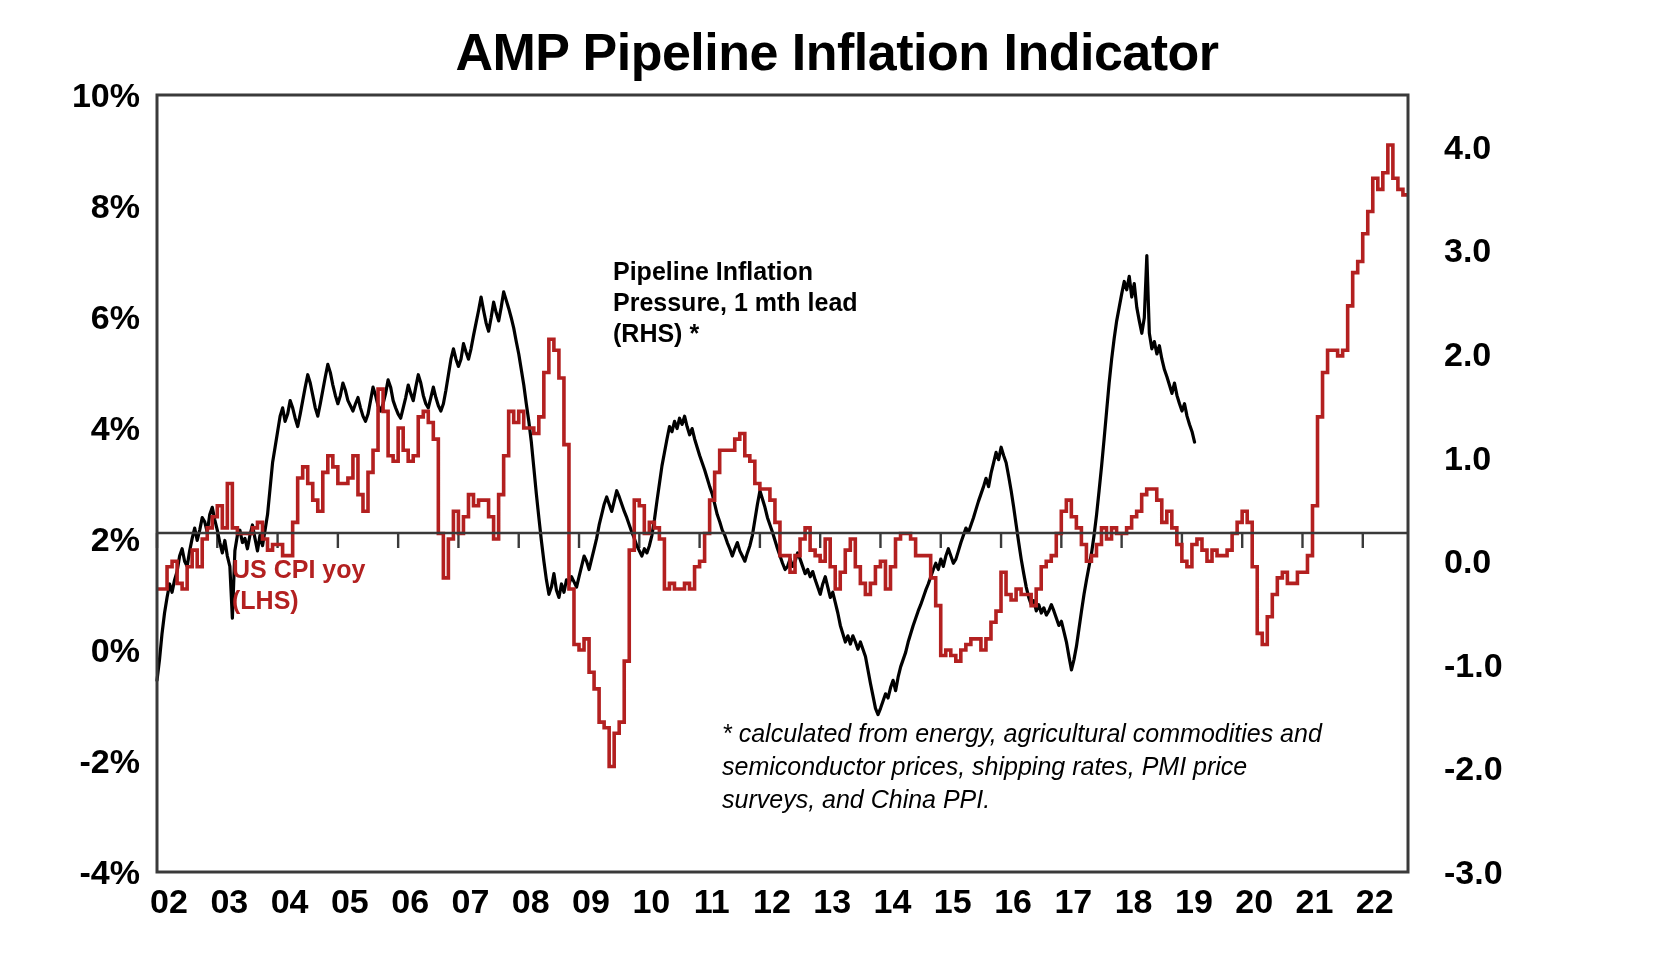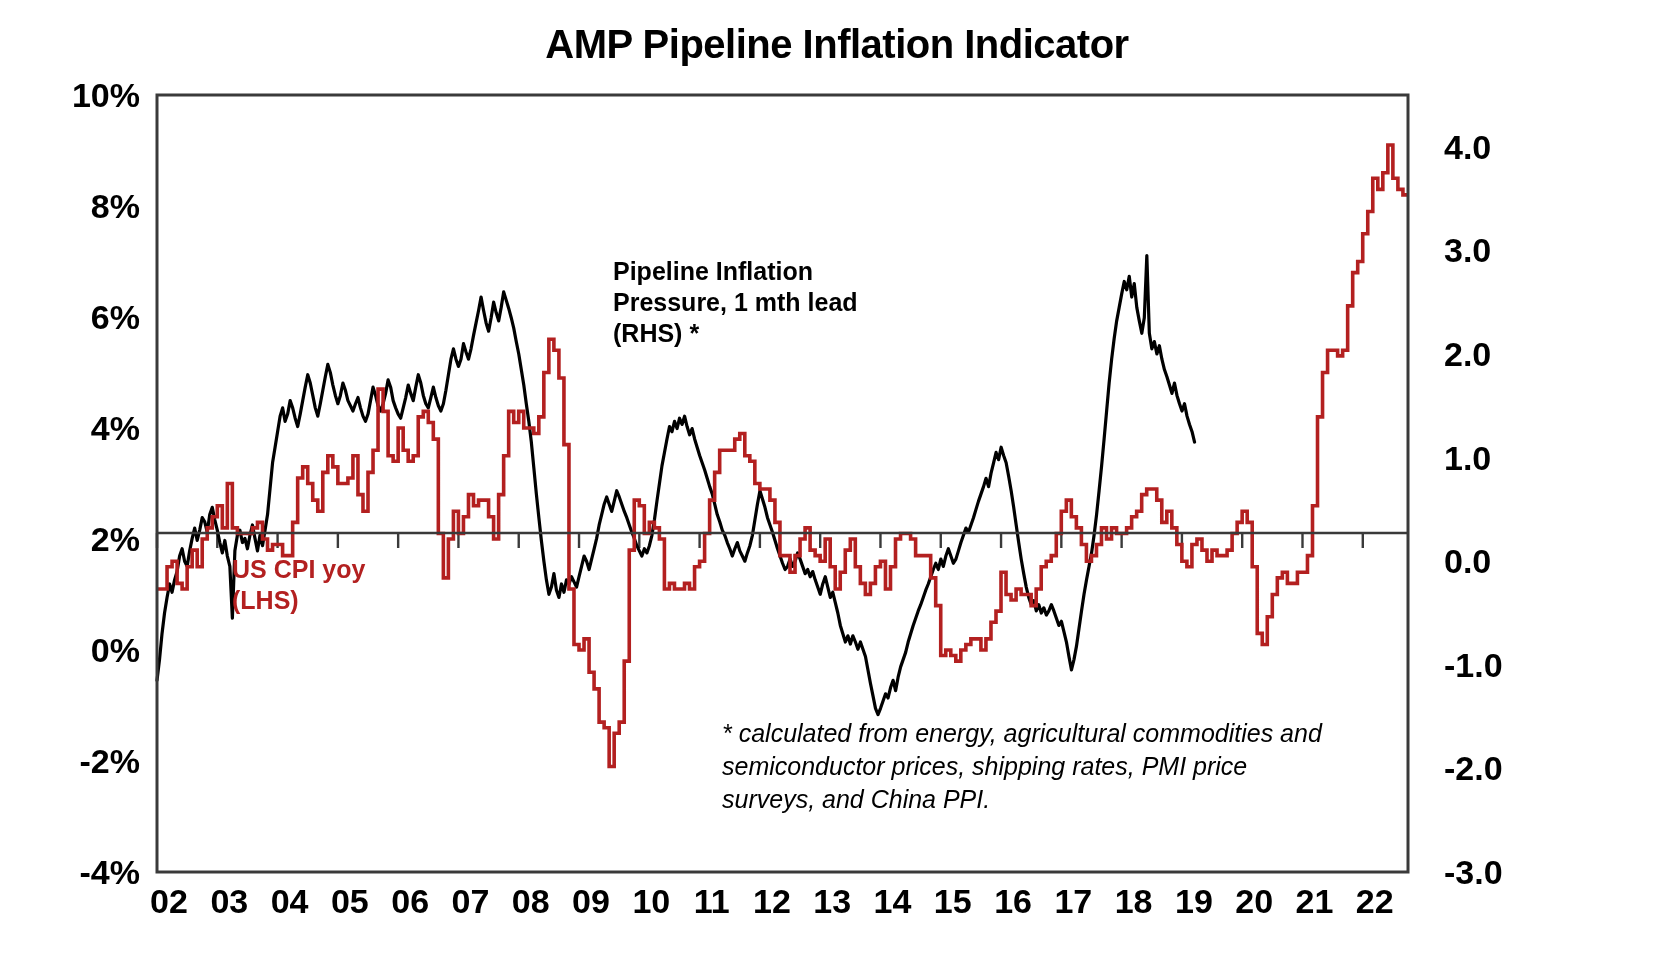--- a/index.html
+++ b/index.html
@@ -18,21 +18,21 @@
     width: 1674px;
     height: 970px;
     background: #ffffff;
   }
   #chart-title {
     position: absolute;
     top: 22px;
     left: 0;
     width: 1674px;
     text-align: center;
-    font-size: 40px;
+    font-size: 52px;
     font-weight: bold;
     color: #000000;
     letter-spacing: -0.5px;
   }
   svg.plot {
     position: absolute;
     top: 0;
     left: 0;
   }
   .ytick-left {

